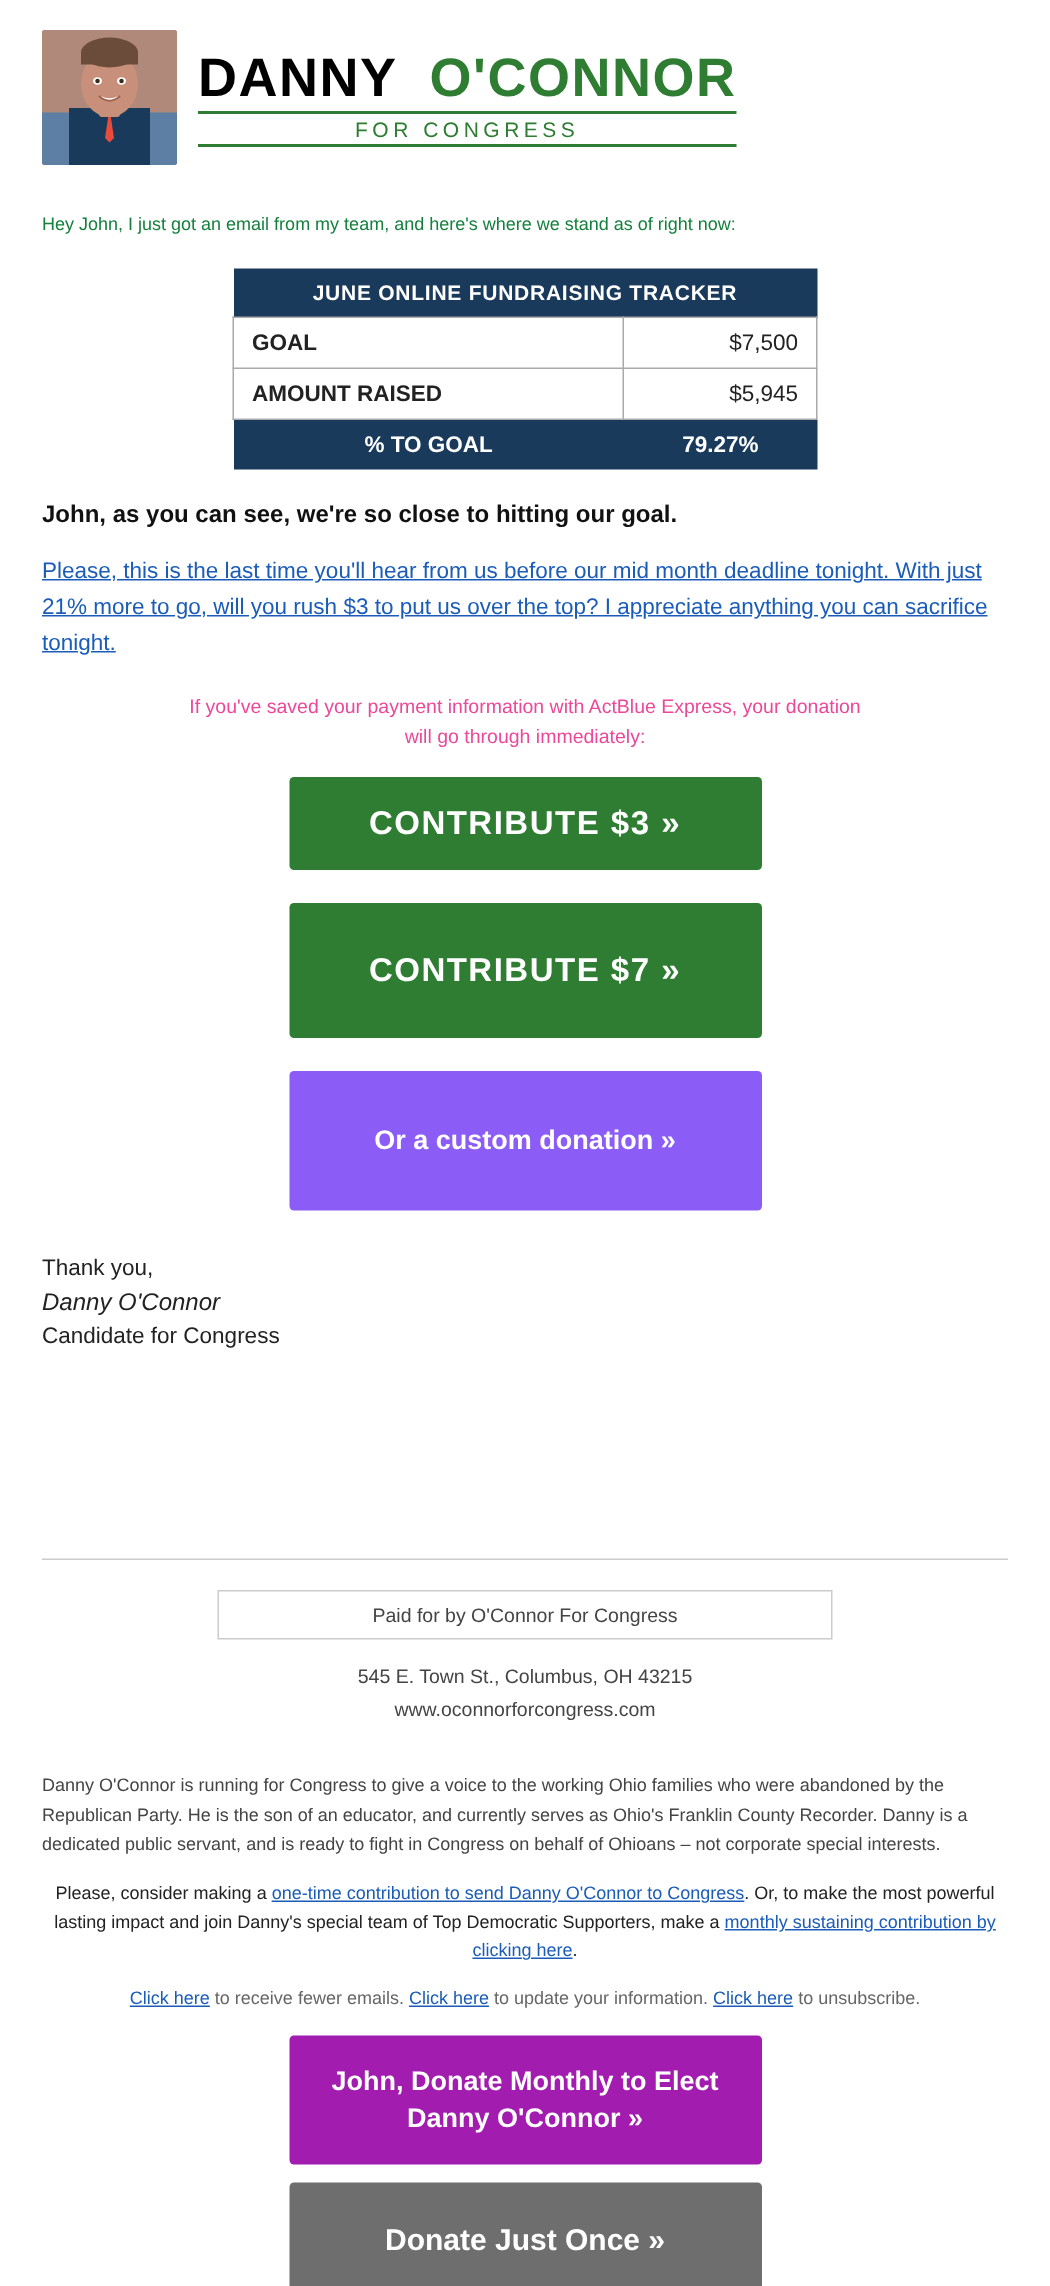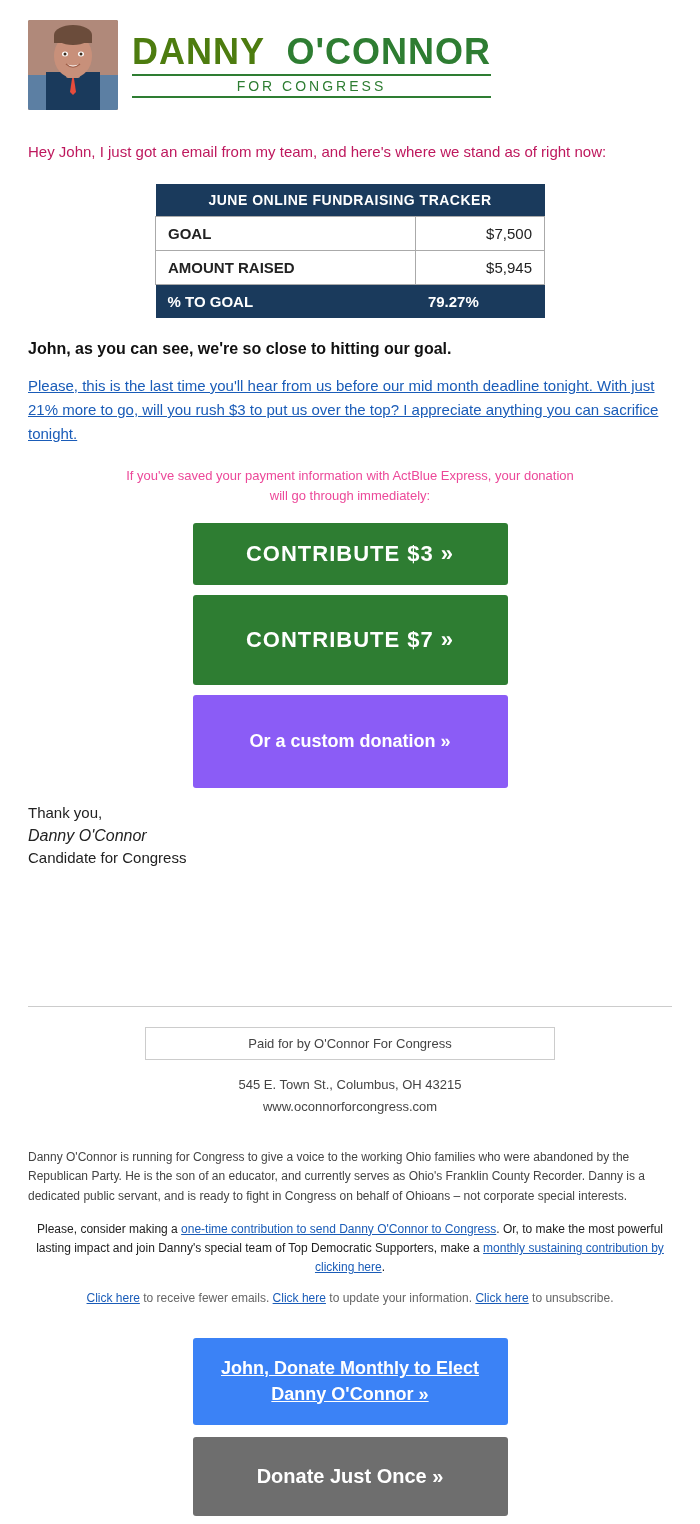--- a/index.html
+++ b/index.html
@@ -37,37 +37,37 @@
       margin-left: 14px;
     }
     .header-name {
       font-size: 36px;
       font-weight: 900;
       color: #1a3a5c;
       letter-spacing: 1px;
       line-height: 1.1;
     }
     .header-name span {
-      color: #4d7c0f;
+      color: #000000;
     }
     .header-tagline {
       font-size: 14px;
       color: #2e7d32;
       letter-spacing: 3px;
       text-align: center;
       margin-top: 3px;
       border-top: 2px solid #2e7d32;
       border-bottom: 2px solid #2e7d32;
       padding: 2px 0;
     }
     .intro-text {
-      font-size: 15px;
+      font-size: 12px;
       line-height: 1.6;
       margin-bottom: 20px;
-      color: #be185d;
+      color: #15803d;
     }
     .fundraising-table {
       width: 390px;
       margin: 0 auto 22px auto;
       border-collapse: collapse;
     }
     .fundraising-table .table-header td {
       background: #1a3a5c;
       color: #ffffff;
       font-weight: 900;
@@ -87,20 +87,21 @@
     }
     .fundraising-table .table-row td:last-child {
       text-align: right;
     }
     .fundraising-table .table-goal-row td {
       background: #1a3a5c;
       color: #ffffff;
       font-weight: 900;
       font-size: 15px;
       padding: 8px 12px;
+      text-align: center;
     }
     .fundraising-table .table-goal-row td:last-child {
     }
     .close-to-goal {
       font-size: 16px;
       font-weight: 700;
       margin-bottom: 16px;
       color: #111;
     }
     .appeal-link {
@@ -115,22 +116,22 @@
       text-align: center;
       font-size: 13px;
       color: #ec4899;
       margin-bottom: 18px;
       line-height: 1.5;
     }
     .buttons-section {
       display: flex;
       flex-direction: column;
       align-items: center;
-      gap: 10px;
-      margin-bottom: 16px;
+      gap: 22px;
+      margin-bottom: 30px;
     }
     .btn-contribute-3 {
       background: #2e7d32;
       color: #fff;
       font-size: 22px;
       font-weight: 900;
       padding: 18px 0;
       width: 315px;
       text-align: center;
       border: none;
@@ -228,34 +229,33 @@
       font-size: 12px;
       color: #666;
       text-align: center;
       margin-bottom: 18px;
     }
     .unsubscribe-text a {
       color: #1a5cb8;
       text-decoration: underline;
     }
     .btn-monthly {
-      background: #3b82f6;
+      background: #a21caf;
       color: #fff;
       font-size: 18px;
       font-weight: 900;
       padding: 18px 10px;
       width: 315px;
       text-align: center;
       border: none;
       cursor: pointer;
       border-radius: 3px;
-      margin: 15px auto 12px auto;
+      margin: 0 auto 12px auto;
       display: block;
       line-height: 1.4;
-      text-decoration: underline;
     }
     .btn-once {
       background: #6e6e6e;
       color: #fff;
       font-size: 20px;
       font-weight: 700;
       padding: 28px 0;
       width: 315px;
       text-align: center;
       border: none;

